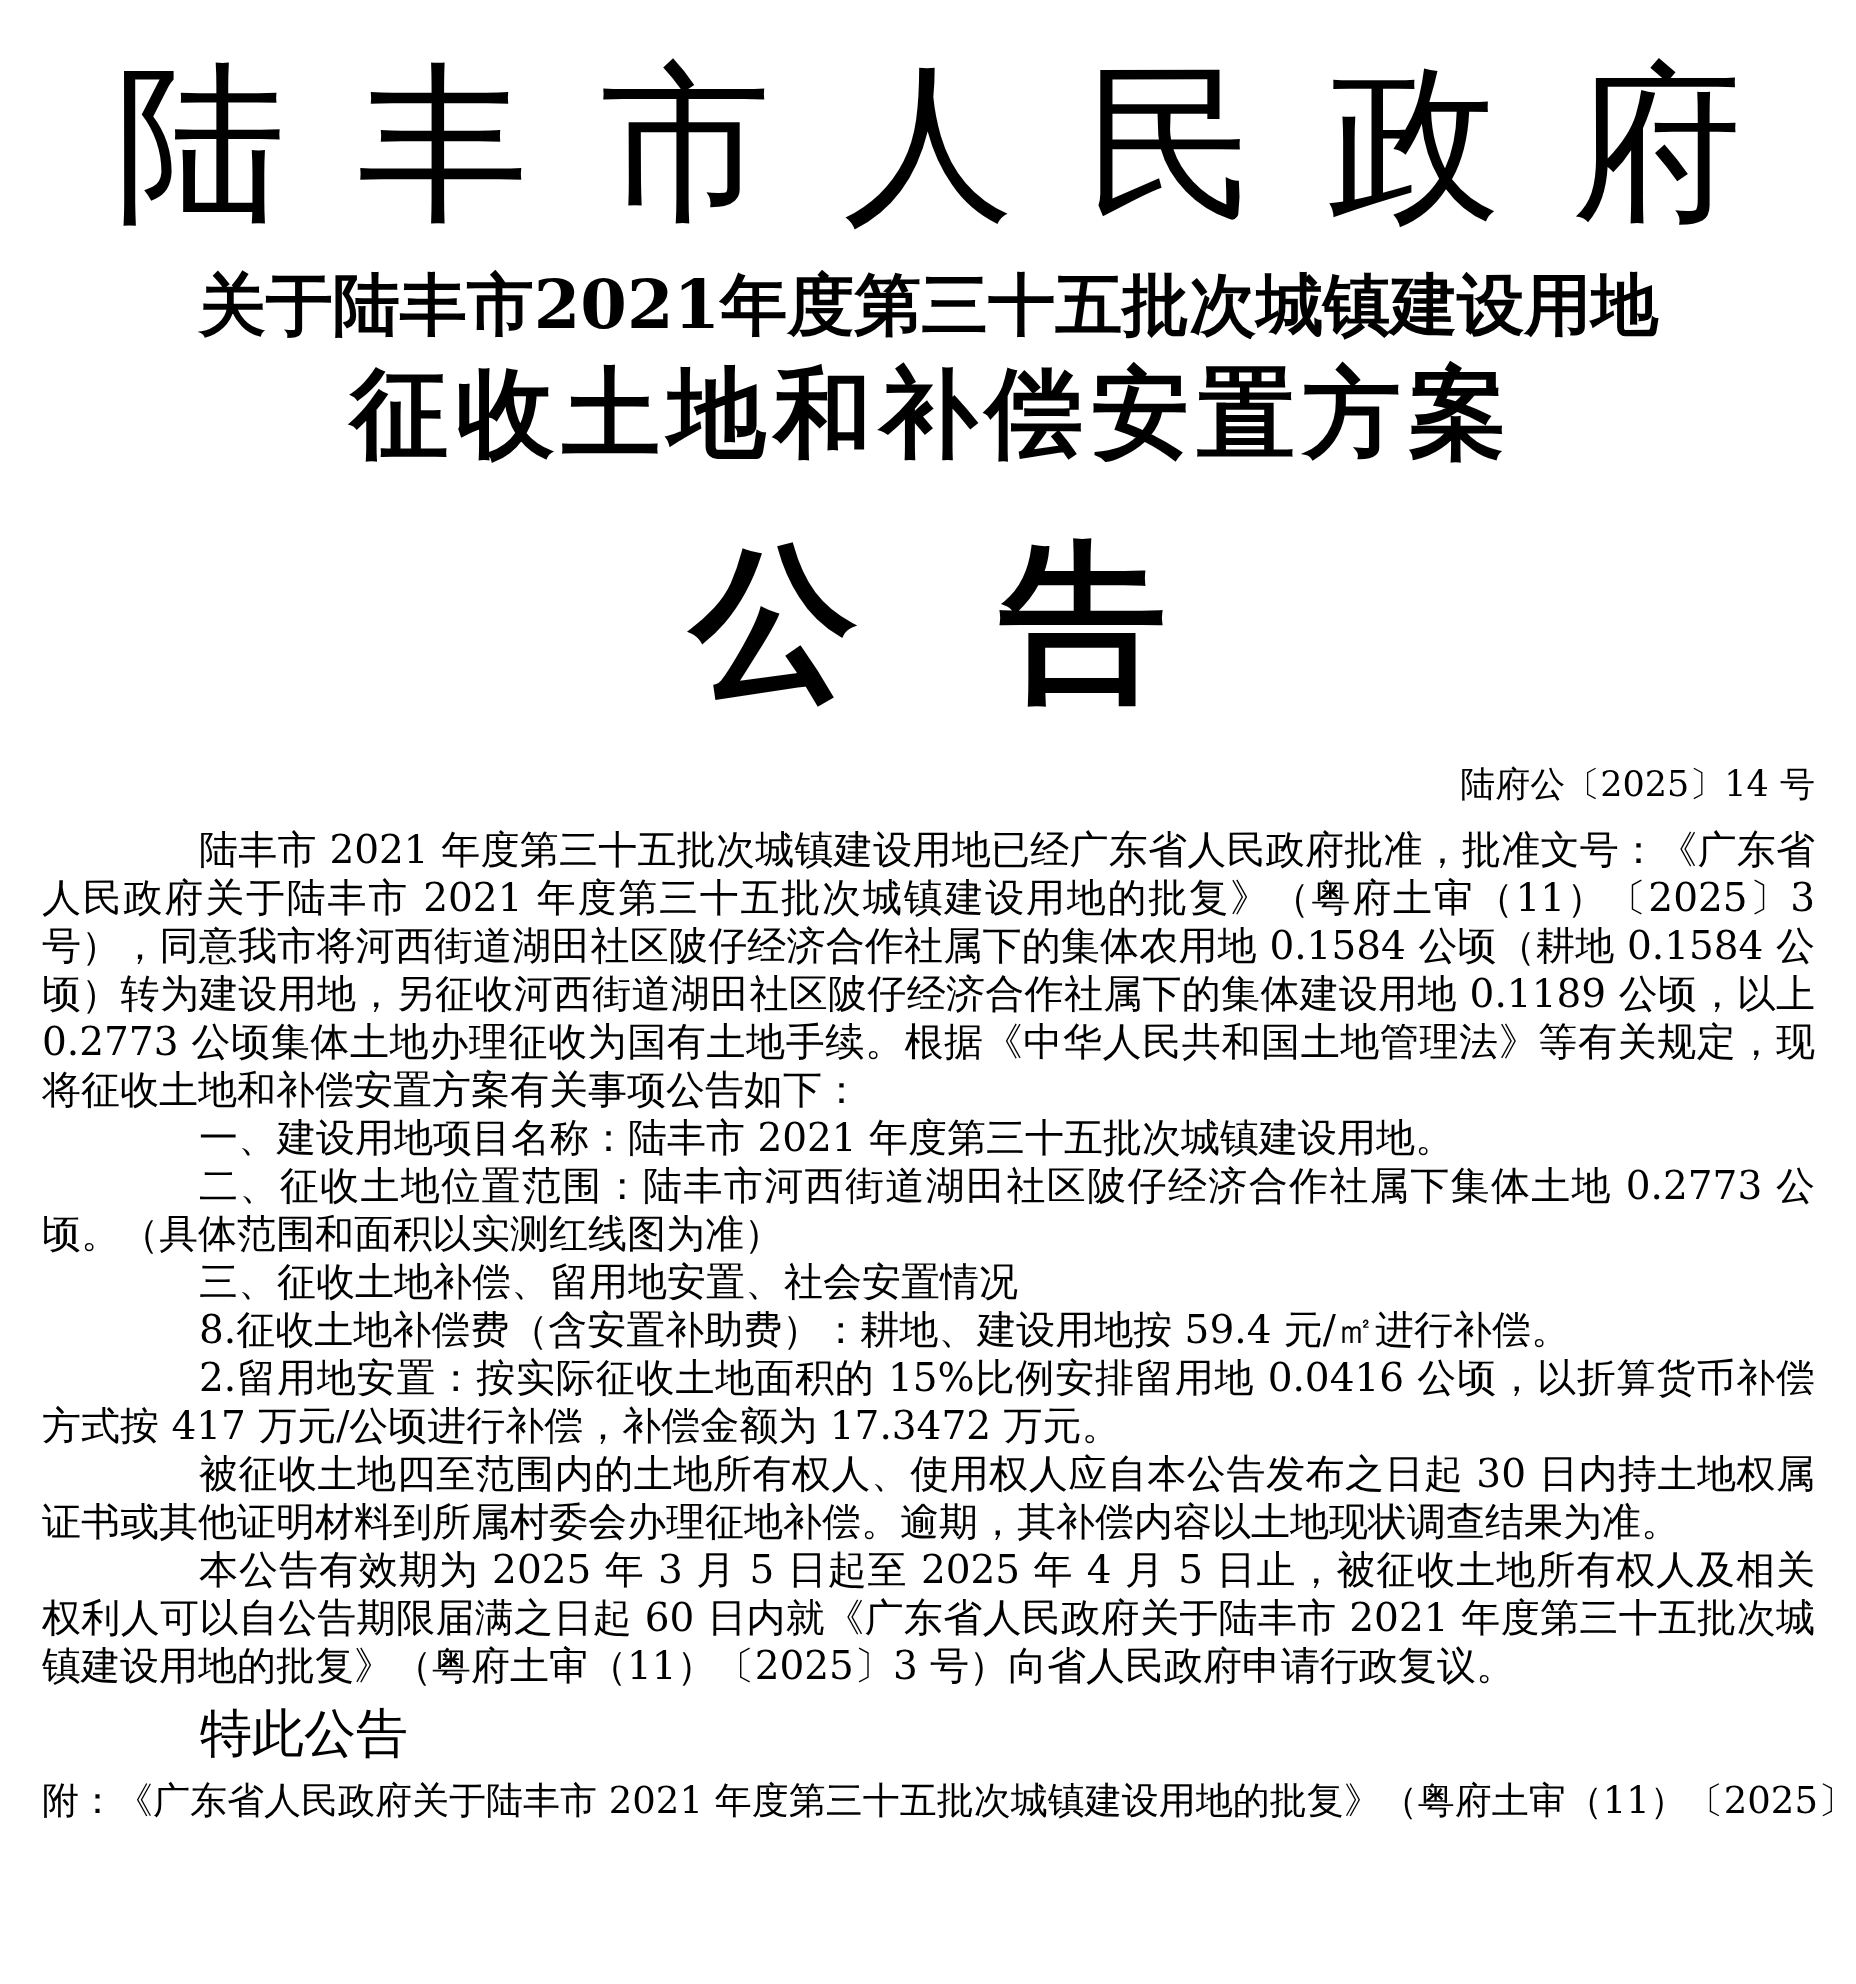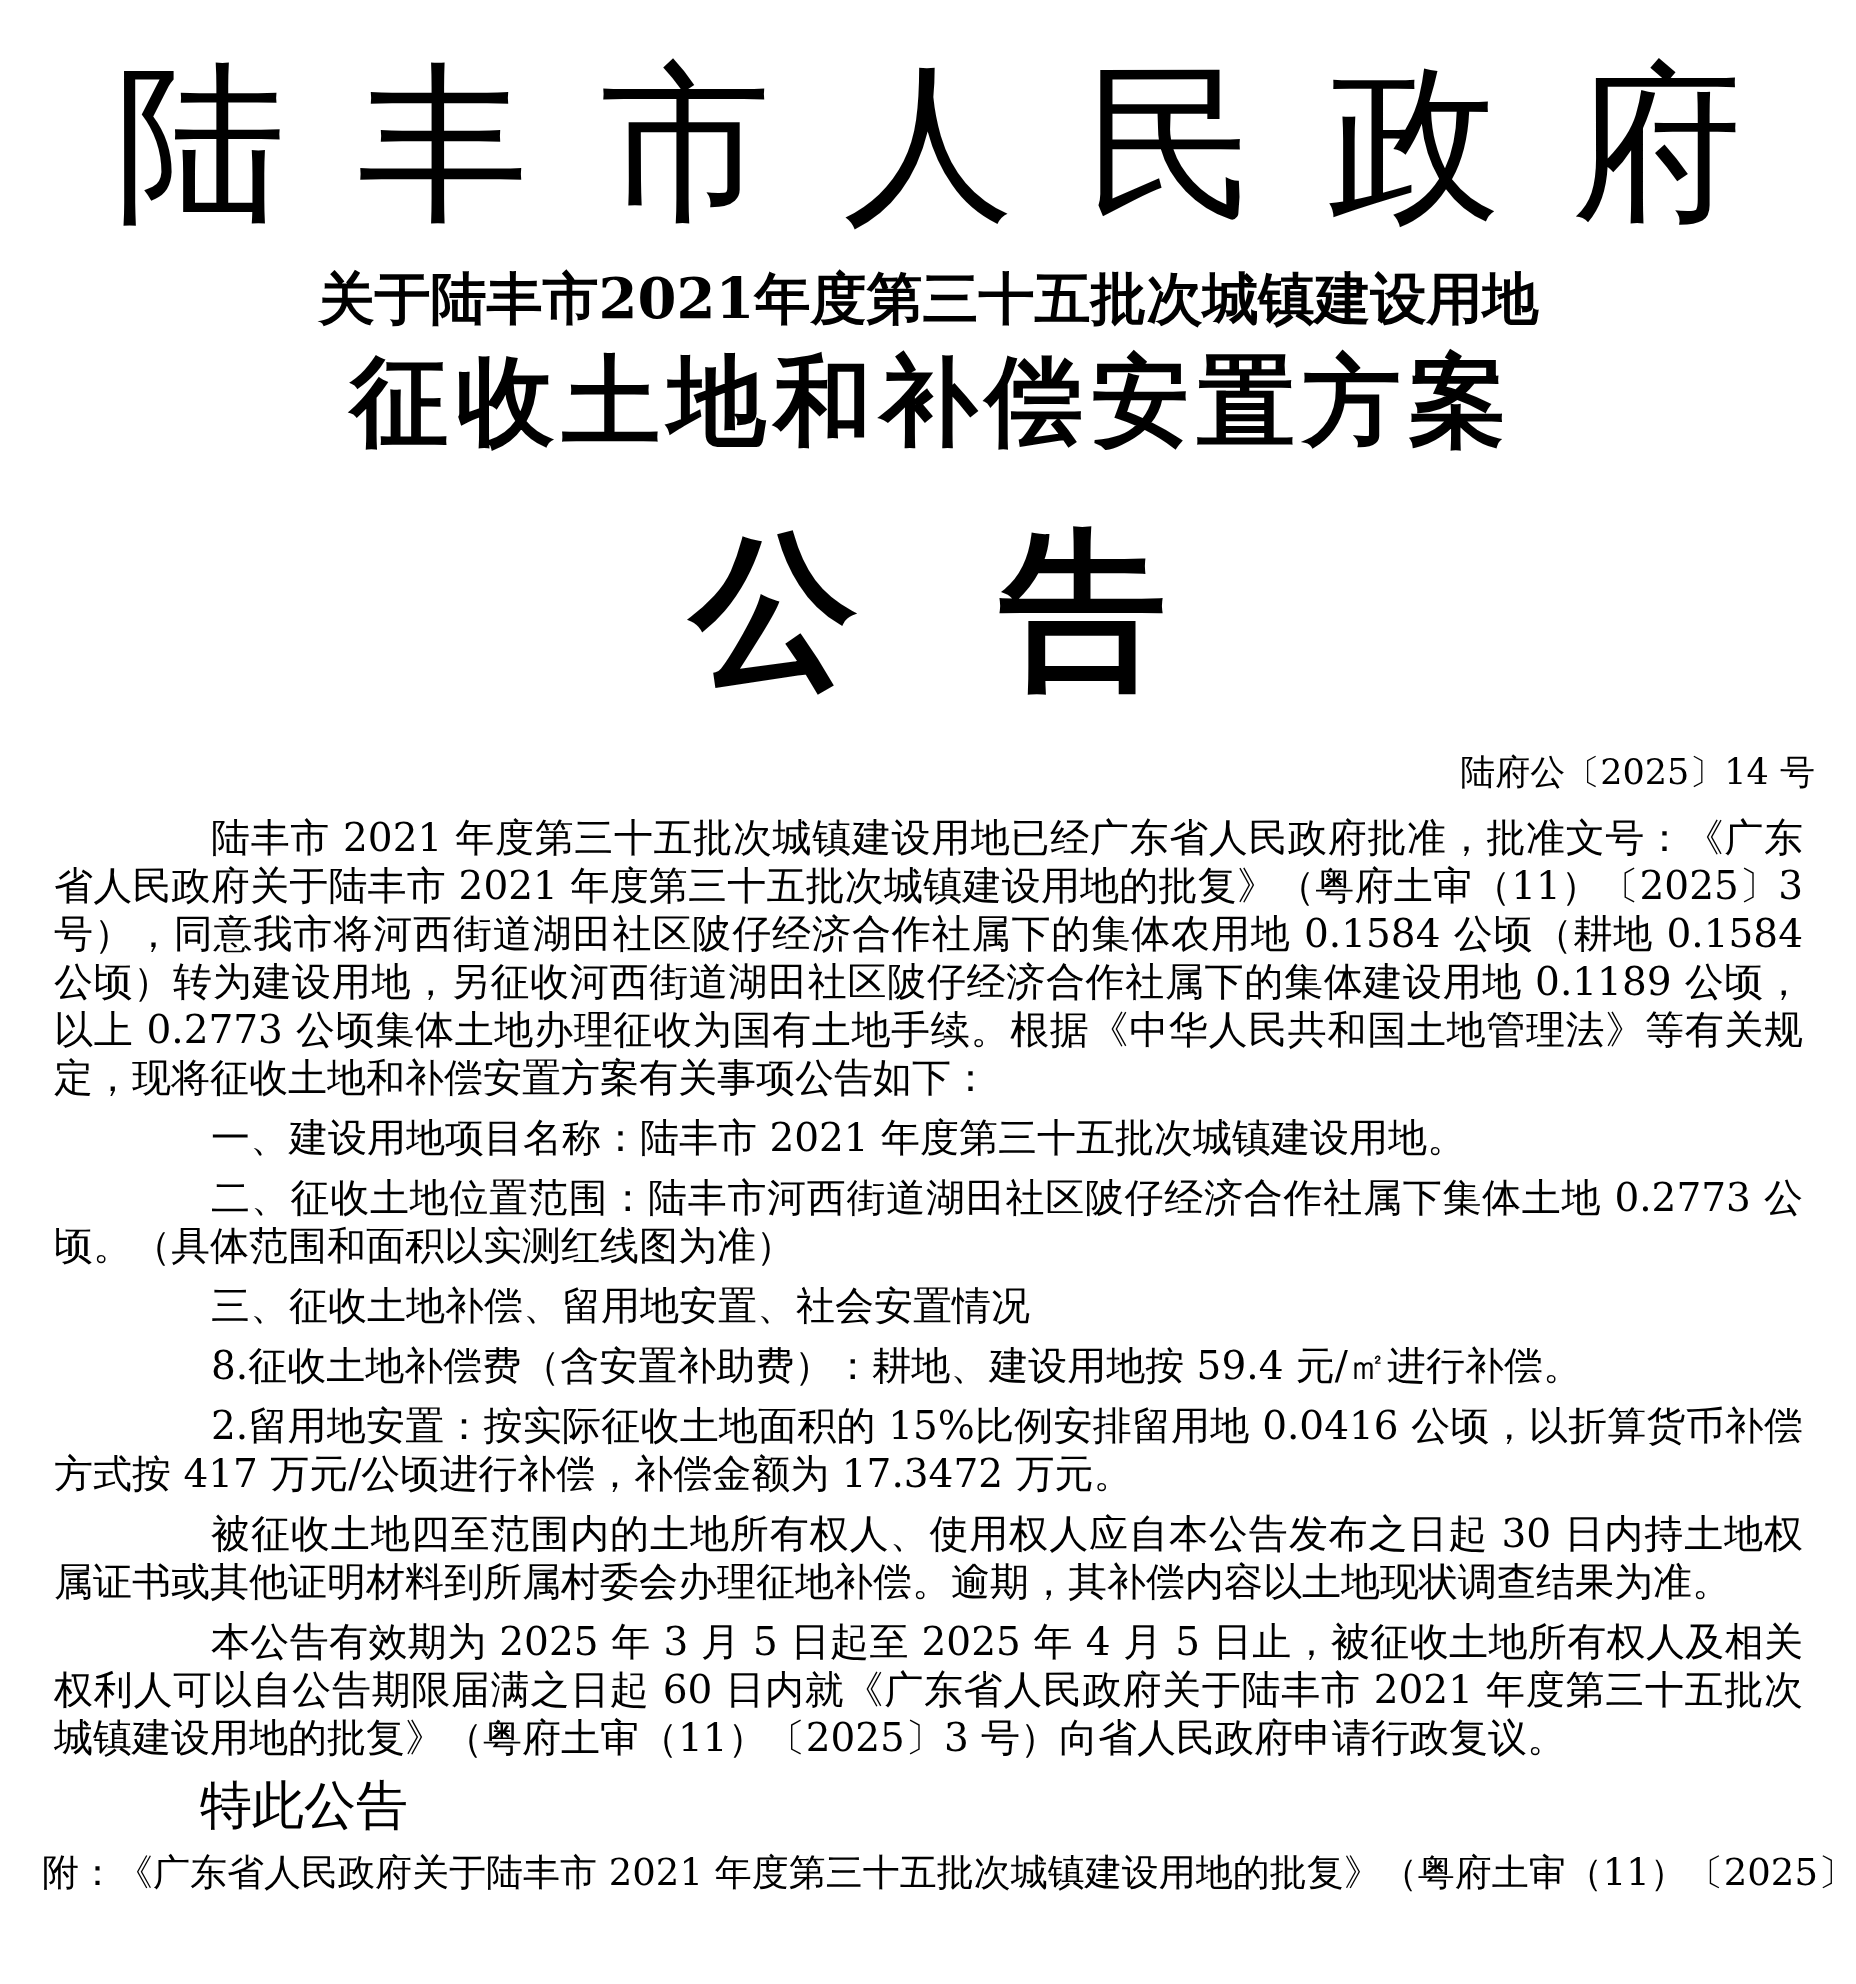--- a/index.html
+++ b/index.html
@@ -8,39 +8,39 @@
     font-family:"DejaVu Serif","Liberation Serif",serif; color:#000;
   }
   
   .org-title {
     margin:52px 0 0 0; text-align:center;
     font-size:171px; font-weight:400; line-height:1.08;
     letter-spacing:.42em; text-indent:.42em; white-space:nowrap;
   }
   .sub1 {
     margin-top:32px; text-align:center;
-    font-size:56px; font-weight:900; line-height:1.06; white-space:nowrap;
+    font-size:67px; font-weight:900; line-height:1.06; white-space:nowrap;
   }
   .sub2 {
     margin-top:22px; text-align:center;
     font-size:98px; font-weight:900; line-height:1.05;
     letter-spacing:.08em; text-indent:.08em; white-space:nowrap;
   }
   .notice-title {
     margin-top:66px; text-align:center;
     font-size:167px; font-weight:700; line-height:1.08;
     letter-spacing:.85em; text-indent:.85em; white-space:nowrap;
   }
   .doc-no {
     margin:52px 42px 0 0; text-align:right;
     font-size:35px; line-height:1.2;
   }
   
   .body-text { margin:20.6px 42px 0 42px; font-size:39px; line-height:48px; text-align:justify; }
-  .body-text p { margin:12px; }
+  .body-text p { margin:0; }
   .ind { text-indent:157px; }
   .closing { margin:12px 0 0 200px; font-size:52px; font-weight:400; line-height:1.2; }
   .attach-note { margin:12px 0 0 42px; font-size:37px; white-space:nowrap; }
 </style>
 </head>
 <body>
 
 <div class="org-title">陆丰市人民政府</div>
 <div class="sub1">关于陆丰市2021年度第三十五批次城镇建设用地</div>
 <div class="sub2">征收土地和补偿安置方案</div>

